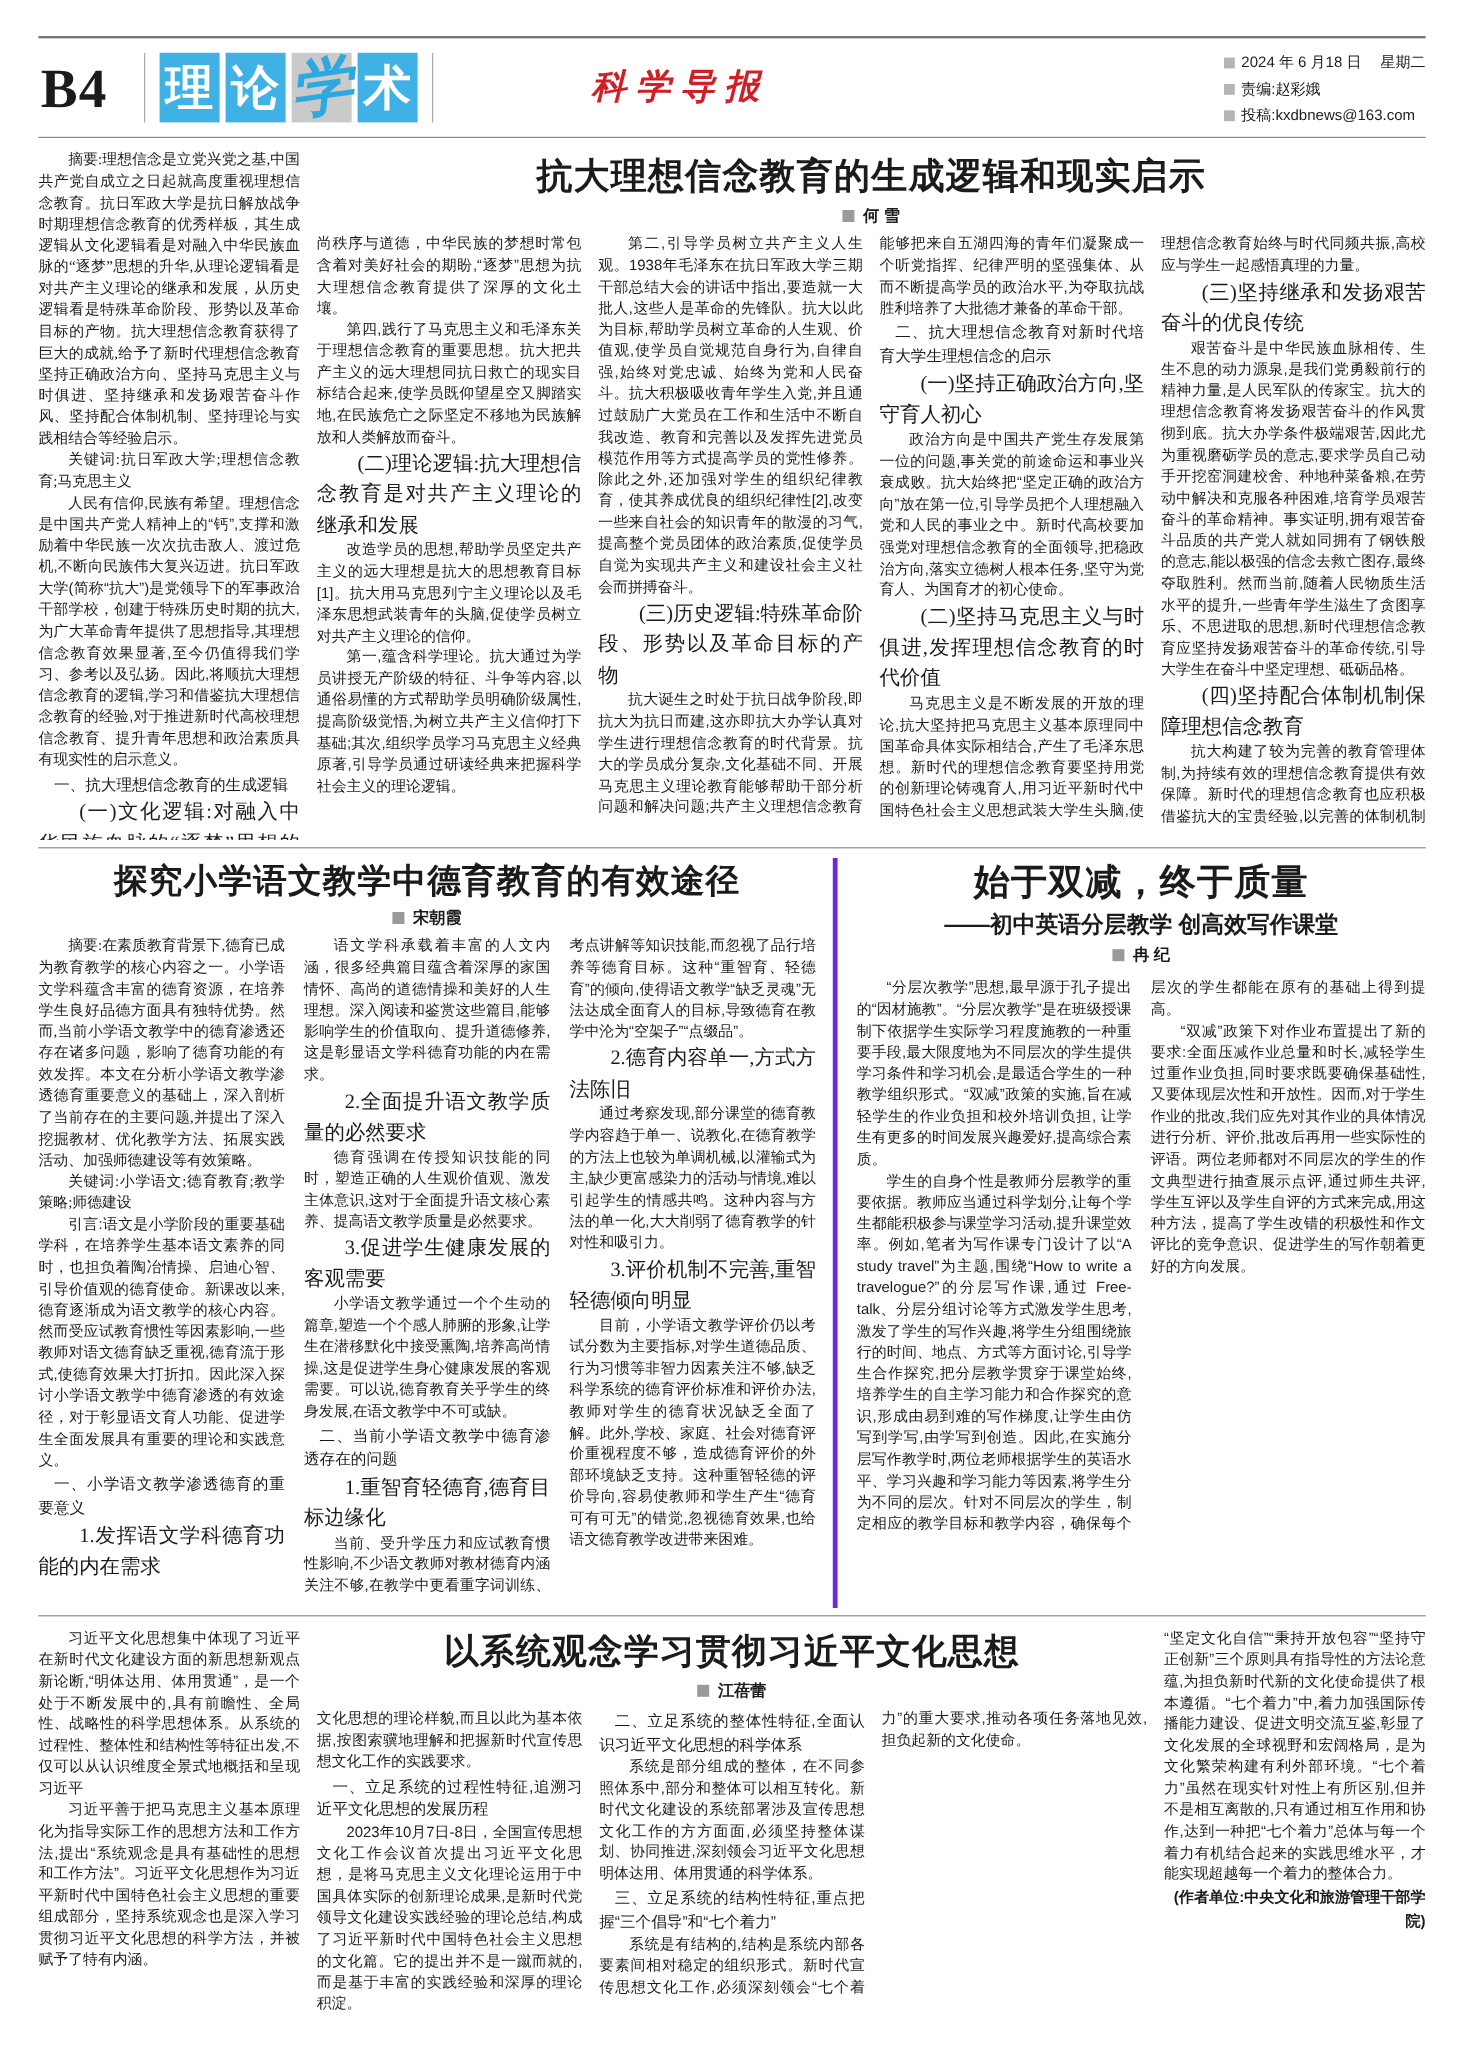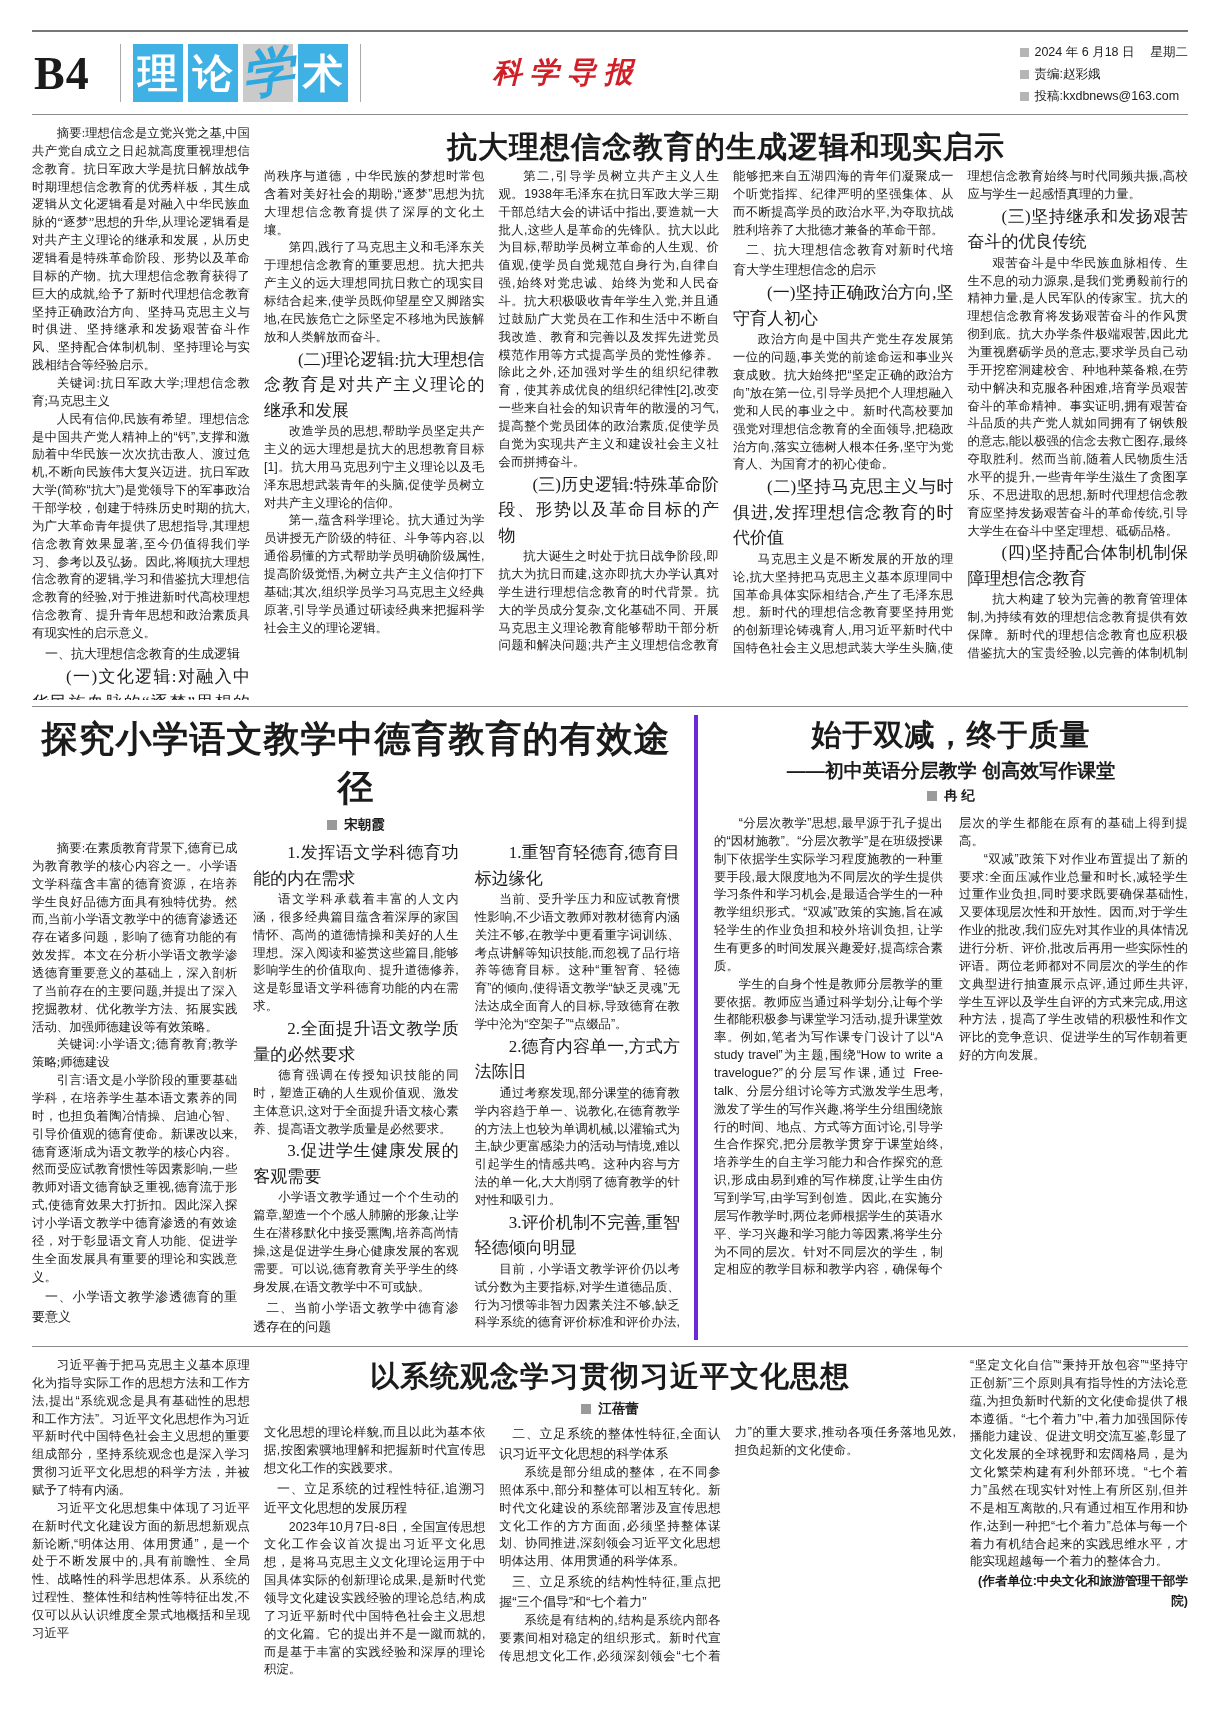--- a/index.html
+++ b/index.html
@@ -45,21 +45,21 @@
           padding:10px 0 6px;border-bottom:1px solid #8a8a8a;}
   .a1-left{width:218px;flex:0 0 auto;height:100%;overflow:hidden;text-align:justify;}
   .a1-right{flex:1;display:flex;flex-direction:column;}
   .a1-right .atitle{font-size:30px;margin-top:2px;}
   .a1-flow{column-count:4;column-gap:14px;height:498px;}
 
   
   .band{display:flex;height:640px;box-sizing:border-box;border-bottom:1px solid #8a8a8a;
         padding:8px 0 6px;}
   .a2{width:648px;flex:0 0 auto;display:flex;flex-direction:column;}
-  .a2 .atitle{font-size:36px;}
+  .a2 .atitle{font-size:28px;}
   .a2-flow{column-count:3;column-gap:16px;height:552px;}
   .a3{flex:1;border-left:4px solid #6d28d9;margin-left:14px;padding-left:16px;
       display:flex;flex-direction:column;}
   .a3 .atitle{font-size:30px;}
   .a3 .subtitle{text-align:center;font-size:19px;font-weight:bold;margin-top:2px;}
   .a3-flow{column-count:2;column-gap:16px;height:486px;margin-top:4px;}
 
   
   .sec-a4{display:flex;gap:14px;height:372px;box-sizing:border-box;padding:10px 0 8px;}
   .a4-side{width:218px;flex:0 0 auto;height:100%;overflow:hidden;text-align:justify;}
@@ -104,20 +104,21 @@
   <div class="sec-a1">
     <div class="a1-left flow">
         <div class="t-abs">摘要:理想信念是立党兴党之基,中国共产党自成立之日起就高度重视理想信念教育。抗日军政大学是抗日解放战争时期理想信念教育的优秀样板，其生成逻辑从文化逻辑看是对融入中华民族血脉的“逐梦”思想的升华,从理论逻辑看是对共产主义理论的继承和发展，从历史逻辑看是特殊革命阶段、形势以及革命目标的产物。抗大理想信念教育获得了巨大的成就,给予了新时代理想信念教育坚持正确政治方向、坚持马克思主义与时俱进、坚持继承和发扬艰苦奋斗作风、坚持配合体制机制、坚持理论与实践相结合等经验启示。</div>
         <div class="t-abs">关键词:抗日军政大学;理想信念教育;马克思主义</div>
         <div class="t-p">人民有信仰,民族有希望。理想信念是中国共产党人精神上的“钙”,支撑和激励着中华民族一次次抗击敌人、渡过危机,不断向民族伟大复兴迈进。抗日军政大学(简称“抗大”)是党领导下的军事政治干部学校，创建于特殊历史时期的抗大,为广大革命青年提供了思想指导,其理想信念教育效果显著,至今仍值得我们学习、参考以及弘扬。因此,将顺抗大理想信念教育的逻辑,学习和借鉴抗大理想信念教育的经验,对于推进新时代高校理想信念教育、提升青年思想和政治素质具有现实性的启示意义。</div>
         <div class="t-h1">一、抗大理想信念教育的生成逻辑</div>
         <div class="t-h2">(一)文化逻辑:对融入中华民族血脉的“逐梦”思想的升华</div>
       </div>
     <div class="a1-right">
       <div class="atitle">抗大理想信念教育的生成逻辑和现实启示</div>
+      <div class="byline"><span class="sq"></span><span>何 雪</span></div>
       <div class="a1-flow flow">
           <div class="t-pc">尚秩序与道德，中华民族的梦想时常包含着对美好社会的期盼,“逐梦”思想为抗大理想信念教育提供了深厚的文化土壤。</div>
           <div class="t-p">第四,践行了马克思主义和毛泽东关于理想信念教育的重要思想。抗大把共产主义的远大理想同抗日救亡的现实目标结合起来,使学员既仰望星空又脚踏实地,在民族危亡之际坚定不移地为民族解放和人类解放而奋斗。</div>
           <div class="t-h2">(二)理论逻辑:抗大理想信念教育是对共产主义理论的继承和发展</div>
           <div class="t-p">改造学员的思想,帮助学员坚定共产主义的远大理想是抗大的思想教育目标[1]。抗大用马克思列宁主义理论以及毛泽东思想武装青年的头脑,促使学员树立对共产主义理论的信仰。</div>
           <div class="t-p">第一,蕴含科学理论。抗大通过为学员讲授无产阶级的特征、斗争等内容,以通俗易懂的方式帮助学员明确阶级属性,提高阶级觉悟,为树立共产主义信仰打下基础;其次,组织学员学习马克思主义经典原著,引导学员通过研读经典来把握科学社会主义的理论逻辑。</div>
           <div class="t-p">第二,引导学员树立共产主义人生观。1938年毛泽东在抗日军政大学三期干部总结大会的讲话中指出,要造就一大批人,这些人是革命的先锋队。抗大以此为目标,帮助学员树立革命的人生观、价值观,使学员自觉规范自身行为,自律自强,始终对党忠诚、始终为党和人民奋斗。抗大积极吸收青年学生入党,并且通过鼓励广大党员在工作和生活中不断自我改造、教育和完善以及发挥先进党员模范作用等方式提高学员的党性修养。除此之外,还加强对学生的组织纪律教育，使其养成优良的组织纪律性[2],改变一些来自社会的知识青年的散漫的习气,提高整个党员团体的政治素质,促使学员自觉为实现共产主义和建设社会主义社会而拼搏奋斗。</div>
           <div class="t-h2">(三)历史逻辑:特殊革命阶段、形势以及革命目标的产物</div>
           <div class="t-p">抗大诞生之时处于抗日战争阶段,即抗大为抗日而建,这亦即抗大办学认真对学生进行理想信念教育的时代背景。抗大的学员成分复杂,文化基础不同、开展马克思主义理论教育能够帮助干部分析问题和解决问题;共产主义理想信念教育能够把来自五湖四海的青年们凝聚成一个听党指挥、纪律严明的坚强集体、从而不断提高学员的政治水平,为夺取抗战胜利培养了大批德才兼备的革命干部。</div>
           <div class="t-h1">二、抗大理想信念教育对新时代培育大学生理想信念的启示</div>
@@ -169,22 +170,22 @@
       <div class="a3-flow flow">
           <div class="t-p">“分层次教学”思想,最早源于孔子提出的“因材施教”。“分层次教学”是在班级授课制下依据学生实际学习程度施教的一种重要手段,最大限度地为不同层次的学生提供学习条件和学习机会,是最适合学生的一种教学组织形式。“双减”政策的实施,旨在减轻学生的作业负担和校外培训负担, 让学生有更多的时间发展兴趣爱好,提高综合素质。</div>
           <div class="t-p">学生的自身个性是教师分层教学的重要依据。教师应当通过科学划分,让每个学生都能积极参与课堂学习活动,提升课堂效率。例如,笔者为写作课专门设计了以“A study travel”为主题,围绕“How to write a travelogue?”的分层写作课,通过 Free-talk、分层分组讨论等方式激发学生思考,激发了学生的写作兴趣,将学生分组围绕旅行的时间、地点、方式等方面讨论,引导学生合作探究,把分层教学贯穿于课堂始终,培养学生的自主学习能力和合作探究的意识,形成由易到难的写作梯度,让学生由仿写到学写,由学写到创造。因此,在实施分层写作教学时,两位老师根据学生的英语水平、学习兴趣和学习能力等因素,将学生分为不同的层次。针对不同层次的学生，制定相应的教学目标和教学内容，确保每个层次的学生都能在原有的基础上得到提高。</div>
           <div class="t-p">“双减”政策下对作业布置提出了新的要求:全面压减作业总量和时长,减轻学生过重作业负担,同时要求既要确保基础性,又要体现层次性和开放性。因而,对于学生作业的批改,我们应先对其作业的具体情况进行分析、评价,批改后再用一些实际性的评语。两位老师都对不同层次的学生的作文典型进行抽查展示点评,通过师生共评,学生互评以及学生自评的方式来完成,用这种方法，提高了学生改错的积极性和作文评比的竞争意识、促进学生的写作朝着更好的方向发展。</div>
         </div>
     </div>
   </div>
 
   <div class="sec-a4">
     <div class="a4-side flow">
+        <div class="t-p">习近平文化思想集中体现了习近平在新时代文化建设方面的新思想新观点新论断,“明体达用、体用贯通”，是一个处于不断发展中的,具有前瞻性、全局性、战略性的科学思想体系。从系统的过程性、整体性和结构性等特征出发,不仅可以从认识维度全景式地概括和呈现习近平</div>
         <div class="t-p">习近平善于把马克思主义基本原理化为指导实际工作的思想方法和工作方法,提出“系统观念是具有基础性的思想和工作方法”。习近平文化思想作为习近平新时代中国特色社会主义思想的重要组成部分，坚持系统观念也是深入学习贯彻习近平文化思想的科学方法，并被赋予了特有内涵。</div>
-        <div class="t-p">习近平文化思想集中体现了习近平在新时代文化建设方面的新思想新观点新论断,“明体达用、体用贯通”，是一个处于不断发展中的,具有前瞻性、全局性、战略性的科学思想体系。从系统的过程性、整体性和结构性等特征出发,不仅可以从认识维度全景式地概括和呈现习近平</div>
       </div>
     <div class="a4-center">
       <div class="atitle">以系统观念学习贯彻习近平文化思想</div>
       <div class="byline"><span class="sq"></span><span>江蓓蕾</span></div>
       <div class="a4-flow flow">
           <div class="t-pc">文化思想的理论样貌,而且以此为基本依据,按图索骥地理解和把握新时代宣传思想文化工作的实践要求。</div>
           <div class="t-h1">一、立足系统的过程性特征,追溯习近平文化思想的发展历程</div>
           <div class="t-p">2023年10月7日-8日，全国宣传思想文化工作会议首次提出习近平文化思想，是将马克思主义文化理论运用于中国具体实际的创新理论成果,是新时代党领导文化建设实践经验的理论总结,构成了习近平新时代中国特色社会主义思想的文化篇。它的提出并不是一蹴而就的,而是基于丰富的实践经验和深厚的理论积淀。</div>
           <div class="t-h1">二、立足系统的整体性特征,全面认识习近平文化思想的科学体系</div>
           <div class="t-p">系统是部分组成的整体，在不同参照体系中,部分和整体可以相互转化。新时代文化建设的系统部署涉及宣传思想文化工作的方方面面,必须坚持整体谋划、协同推进,深刻领会习近平文化思想明体达用、体用贯通的科学体系。</div>

